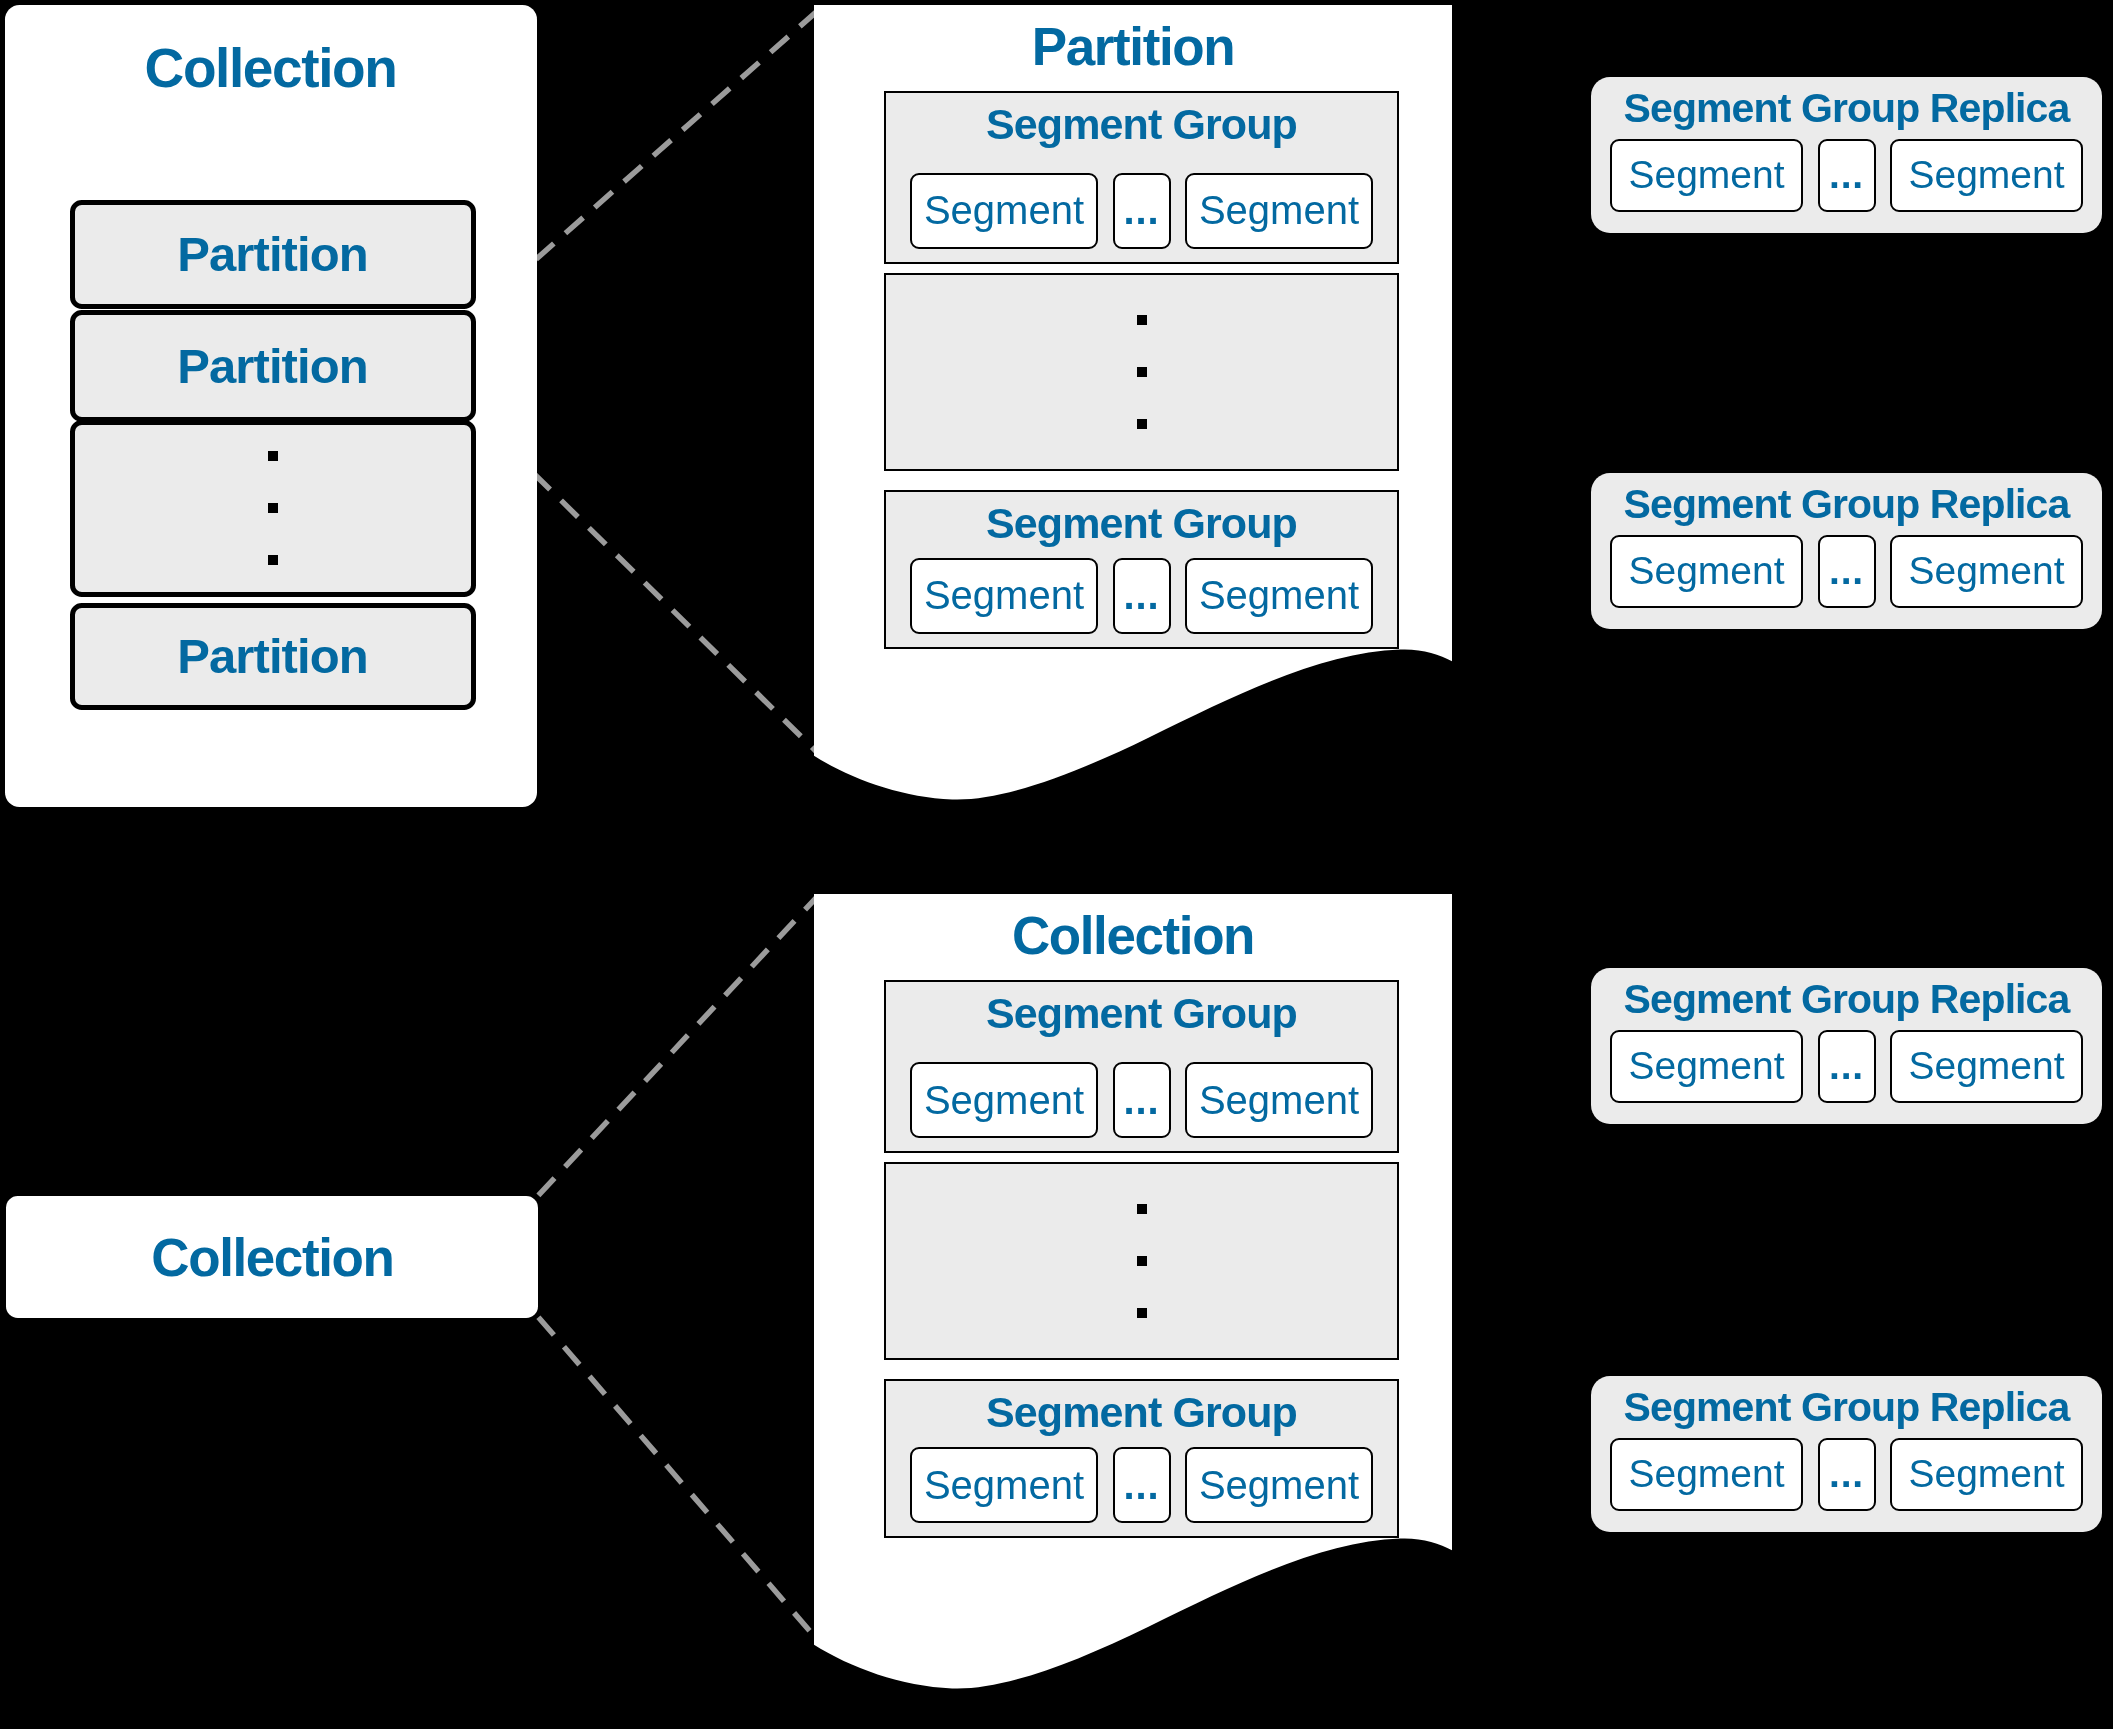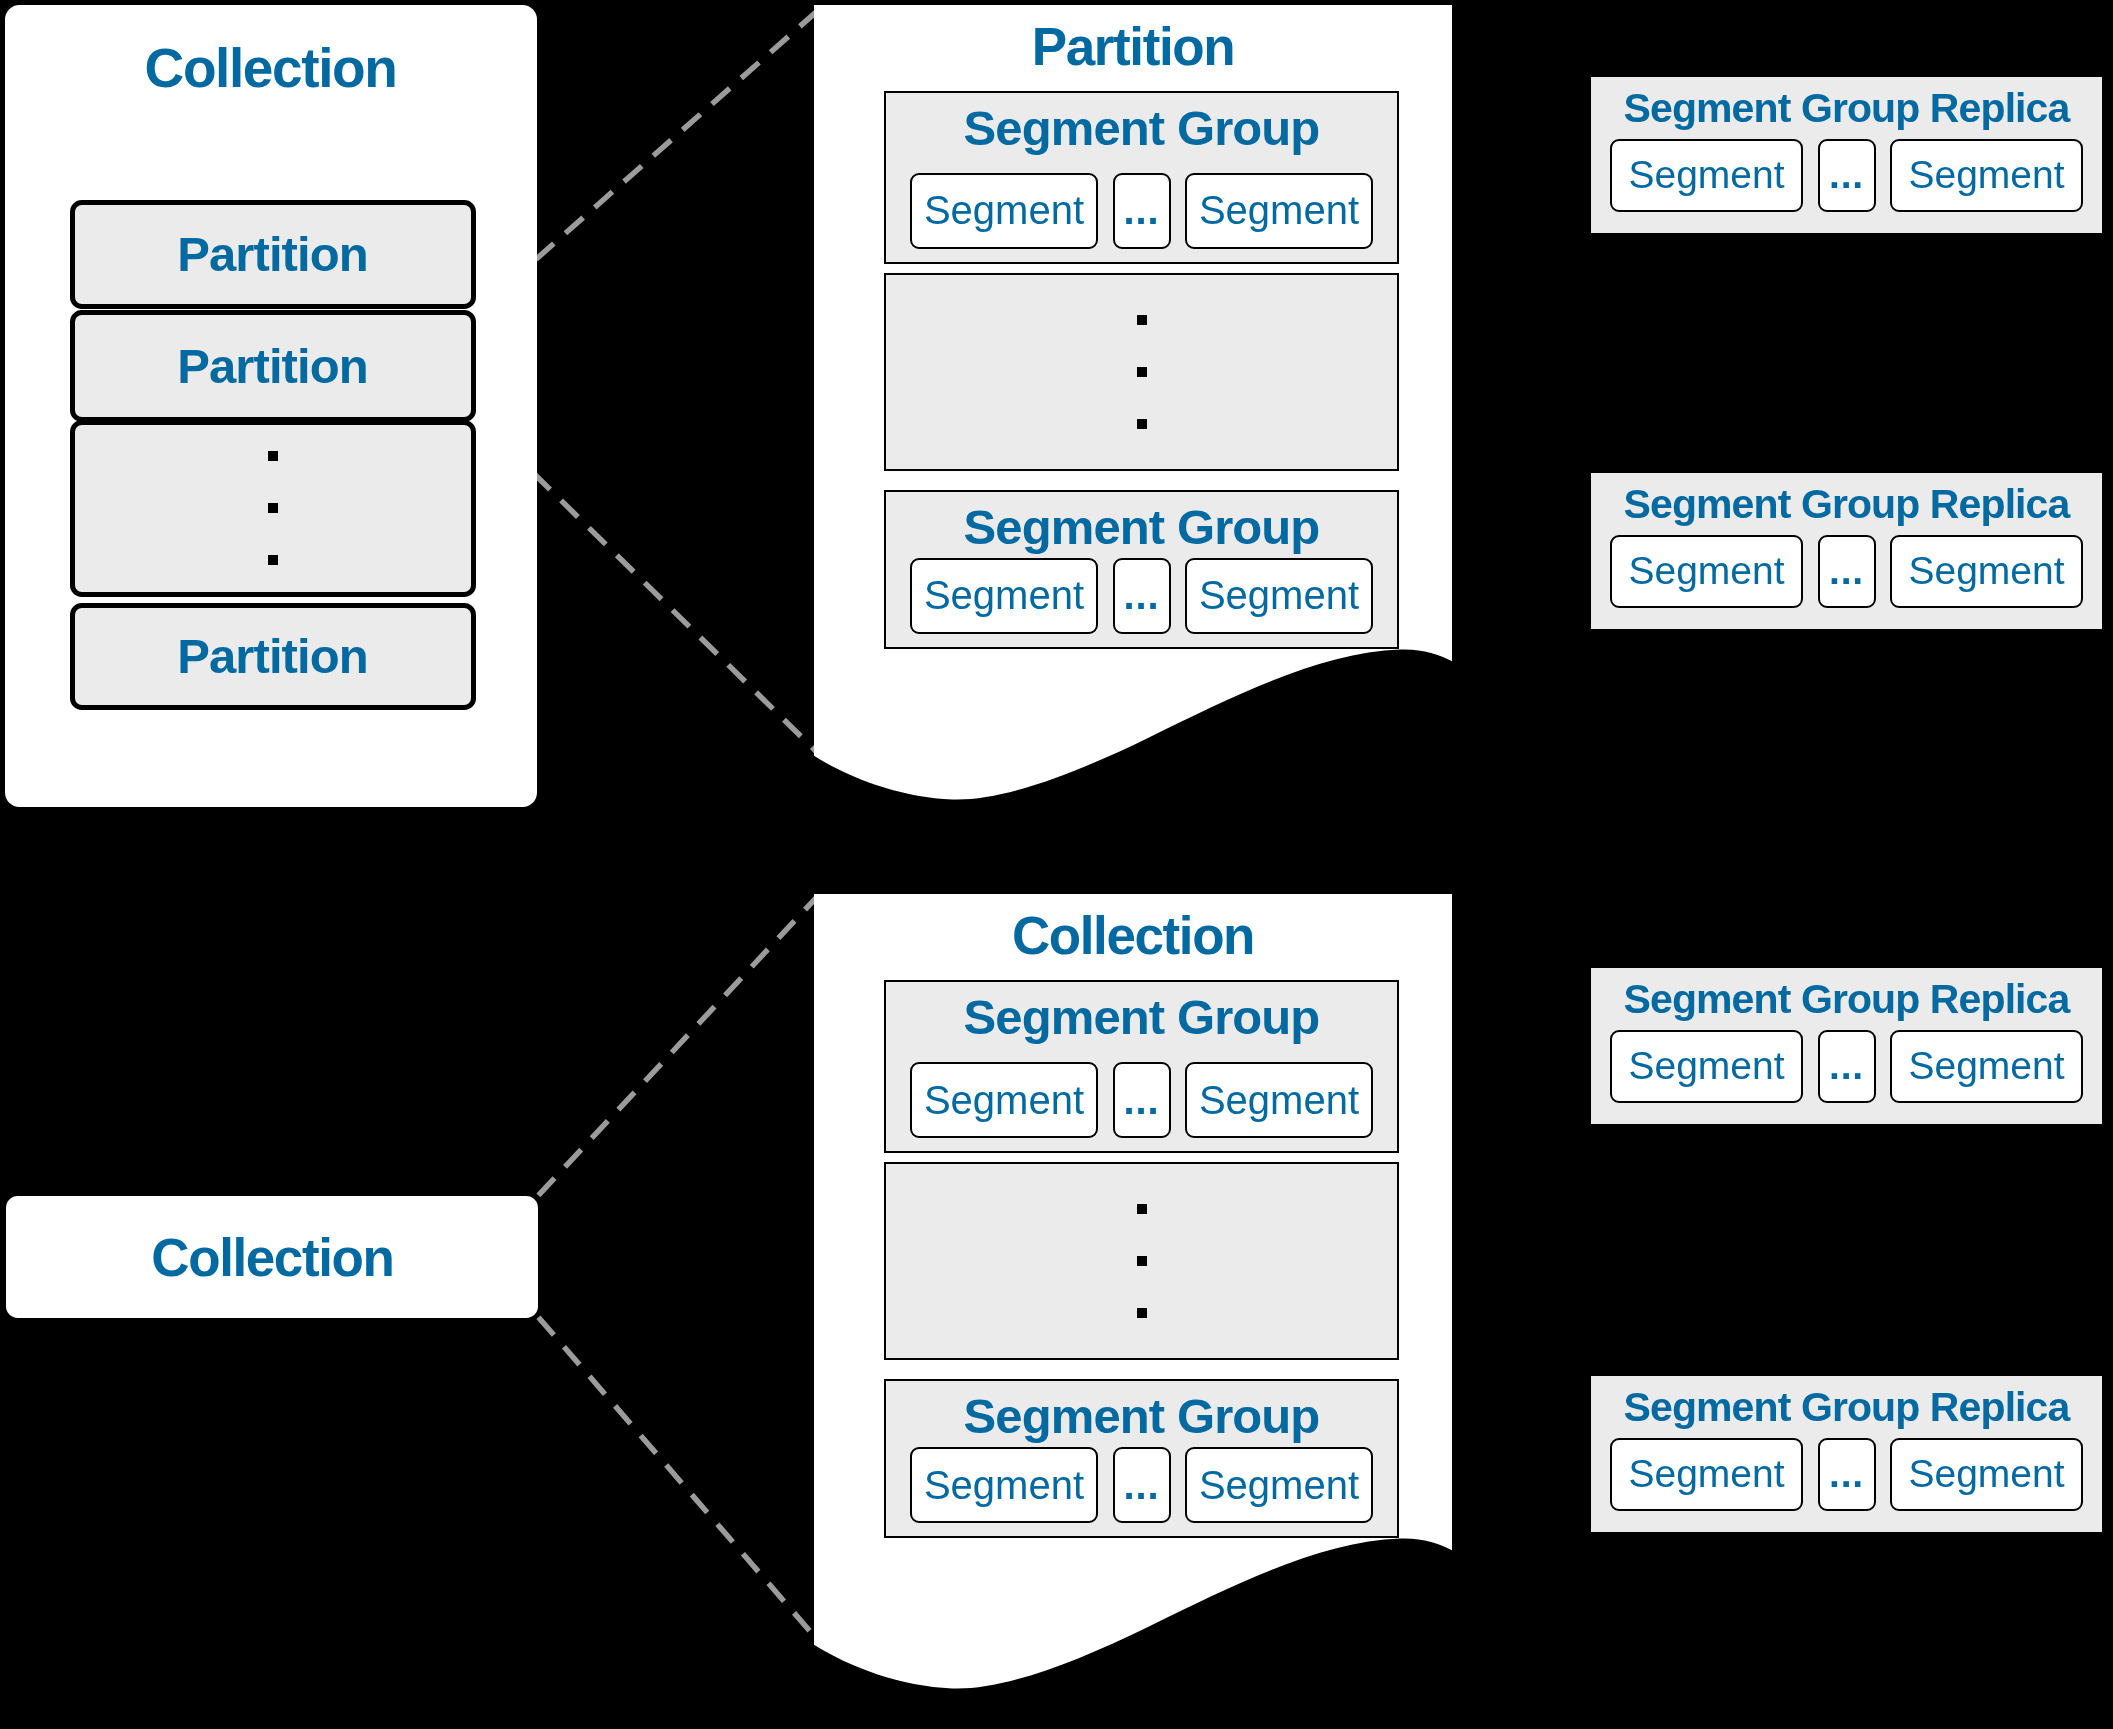--- a/index.html
+++ b/index.html
@@ -24,33 +24,33 @@
 
   
   .panel{position:absolute;left:814px;width:638px;height:800px;}
   .panel > svg{position:absolute;left:0;top:0;}
   .panel-title{position:absolute;top:11px;left:0;right:0;text-align:center;
                font-weight:bold;font-size:53px;letter-spacing:-1.4px;}
   .sg-box{position:absolute;left:70px;width:515px;background:#ebebeb;
           border:2.7px solid #000;box-sizing:border-box;
           display:flex;flex-direction:column;justify-content:space-between;
           padding:7.3px 0 12.7px 0;}
-  .sg-title{text-align:center;font-weight:bold;font-size:49px;letter-spacing:-0.9px;}
+  .sg-title{text-align:center;font-weight:bold;font-size:43px;letter-spacing:-0.9px;}
   .seg-row{display:flex;justify-content:center;align-items:center;gap:14.5px;}
   .seg{height:76px;background:#fff;border:2.7px solid #000;border-radius:9px;
        box-sizing:border-box;display:flex;align-items:center;justify-content:center;
        font-size:40px;}
   .seg.wide{width:188px;}
   .seg.dots3{width:58px;font-weight:bold;letter-spacing:0.9px;}
   .mid-dots{position:absolute;left:70px;width:515px;background:#ebebeb;
             border:2.7px solid #000;box-sizing:border-box;}
 
   
   .replica{position:absolute;left:1591px;width:511px;height:156px;background:#ebebeb;
-           box-sizing:border-box;padding-top:8.2px;}
+           box-sizing:border-box;padding-top:8.2px;border-radius:19px;}
   .replica .sg-title{font-size:41px;}
   .replica .seg-row{margin-top:6.4px;}
   .replica .seg{height:73px;font-size:39px;}
   .replica .seg.wide{width:193px;}
   .replica .seg.dots3{width:58px;}
 
   .bottom-label{display:flex;align-items:center;justify-content:center;
                 font-weight:bold;font-size:53px;letter-spacing:-1.4px;}
 </style>
 </head>

